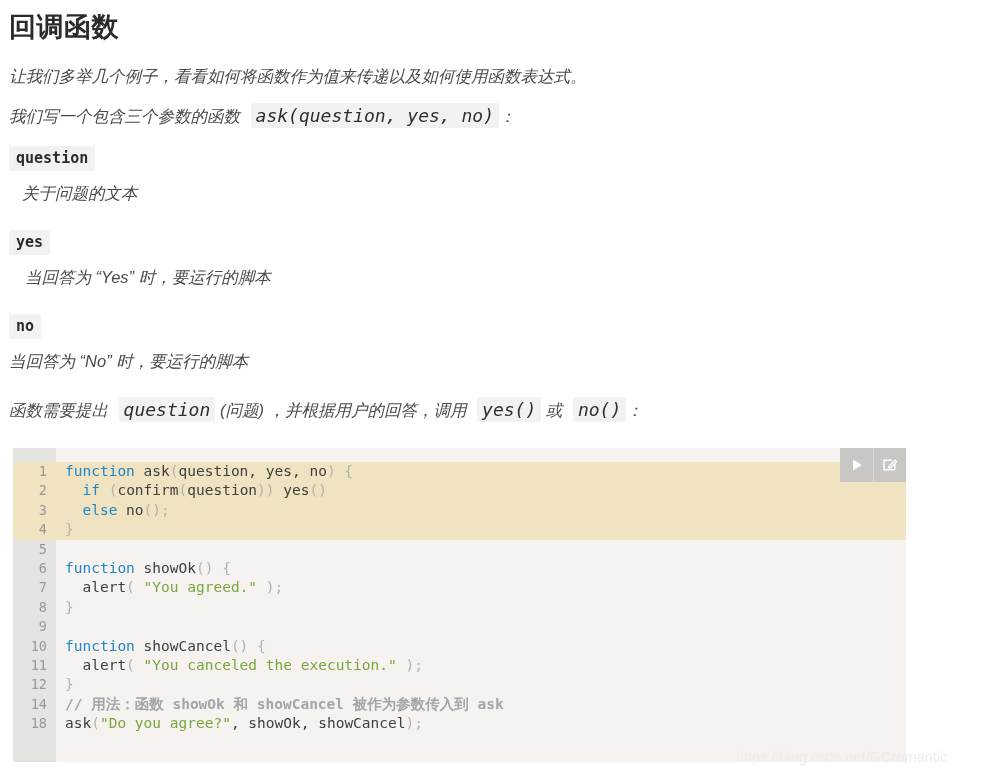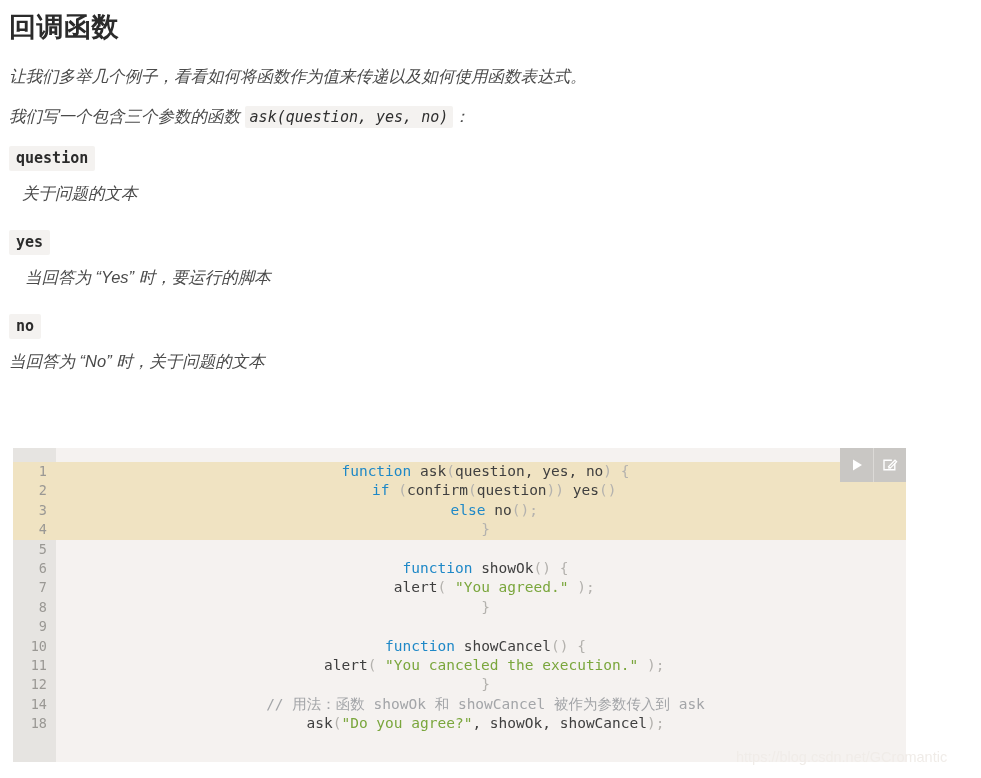--- a/index.html
+++ b/index.html
@@ -52,26 +52,27 @@
   .para-intro   { top: 63px; }
   .para-sig     { top: 103px; }
   .para-qdesc   { top: 180px; margin-left: 13px; }
   .para-yesdesc { top: 264px; margin-left: 16px; }
   .para-nodesc  { top: 348px; }
   .para-call    { top: 397px; }
 
   
   code.inline {
     font-family: "DejaVu Sans Mono", "Liberation Mono", monospace;
-    font-size: 15px;
+    font-size: 18px;
     background: #f4f2f0;
     color: #2f2f2f;
     padding: 2px 5px;
     border-radius: 2px;
     white-space: pre;
+    margin-left: 6px;
   }
 
   
   .param-name {
     position: absolute;
     left: 9px;
     font-family: "DejaVu Sans Mono", "Liberation Mono", monospace;
     font-size: 15px;
     font-weight: bold;
     color: #2b2b2b;
@@ -131,27 +132,26 @@
     color: #9a9894;
     font-size: 13.5px;
     font-family: "DejaVu Sans Mono", "Liberation Mono", monospace;
     user-select: none;
   }
   .code-text {
     display: block;
     margin-left: 43px;
     padding-left: 9px;
     color: #3f3f3f;
-    text-align: center;
   }
 
   
   .t-kw   { color: #1e88c7; }
   .t-str  { color: #7aa63c; }
-  .t-com  { color: #a3a5a8; }
+  .t-com  { color: #a3a5a8; font-weight: bold; }
   .t-pun  { color: #b4b2ae; }
   .t-fn   { color: #3f3f3f; }
   .t-plain{ color: #3f3f3f; }
 
   
   .code-toolbar {
     position: absolute;
     right: 0;
     top: 0;
     height: 34px;
@@ -200,22 +200,23 @@
 
   <p class="para para-sig"><span>我们写一个包含三个参数的函数 </span><code class="inline">ask(question, yes, no)</code><span>：</span></p>
 
   <div class="param-name param-question">question</div>
   <p class="para para-qdesc">关于问题的文本</p>
 
   <div class="param-name param-yes">yes</div>
   <p class="para para-yesdesc">当回答为 “Yes” 时，要运行的脚本</p>
 
   <div class="param-name param-no">no</div>
-  <p class="para para-nodesc">当回答为 “No” 时，关于问题的文本</p>
-
+  <p class="para para-nodesc">当回答为 “No” 时，要运行的脚本</p>
+
+  <p class="para para-call"><span>函数需要提出 </span><code class="inline">question</code><span> (问题) ，并根据用户的回答，调用 </span><code class="inline">yes()</code><span> 或 </span><code class="inline">no()</code><span>：</span></p>
 
   <div class="code-block">
     <div class="code-gutter"></div>
 
     <div class="code-toolbar">
       <button class="tb-btn" aria-label="run">
         <svg width="14" height="14" viewBox="0 0 14 14" aria-hidden="true">
           <polygon points="3,1.5 12,7 3,12.5" fill="#ffffff"></polygon>
         </svg>
       </button>

